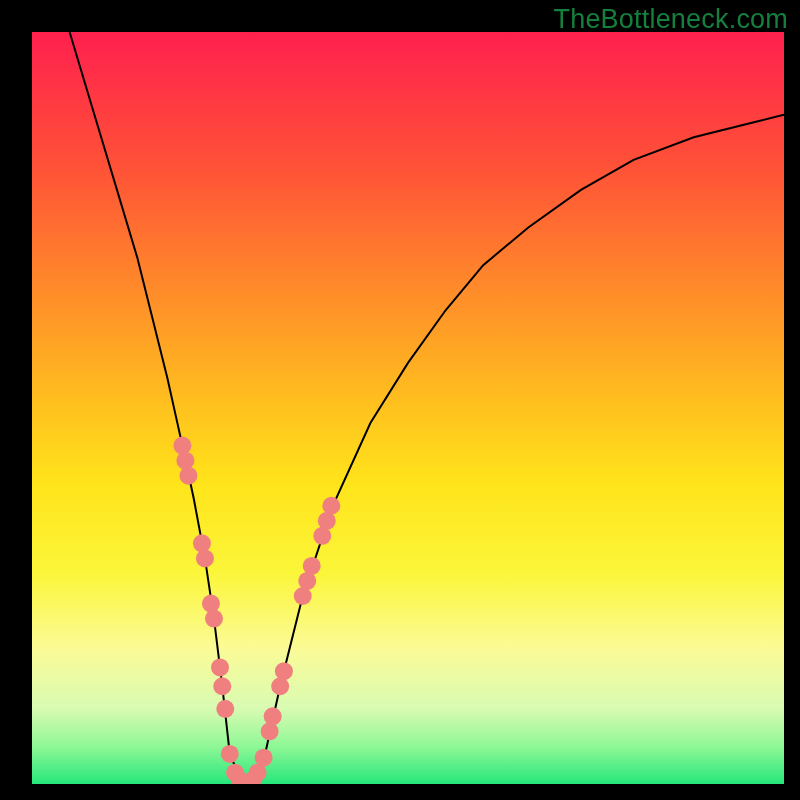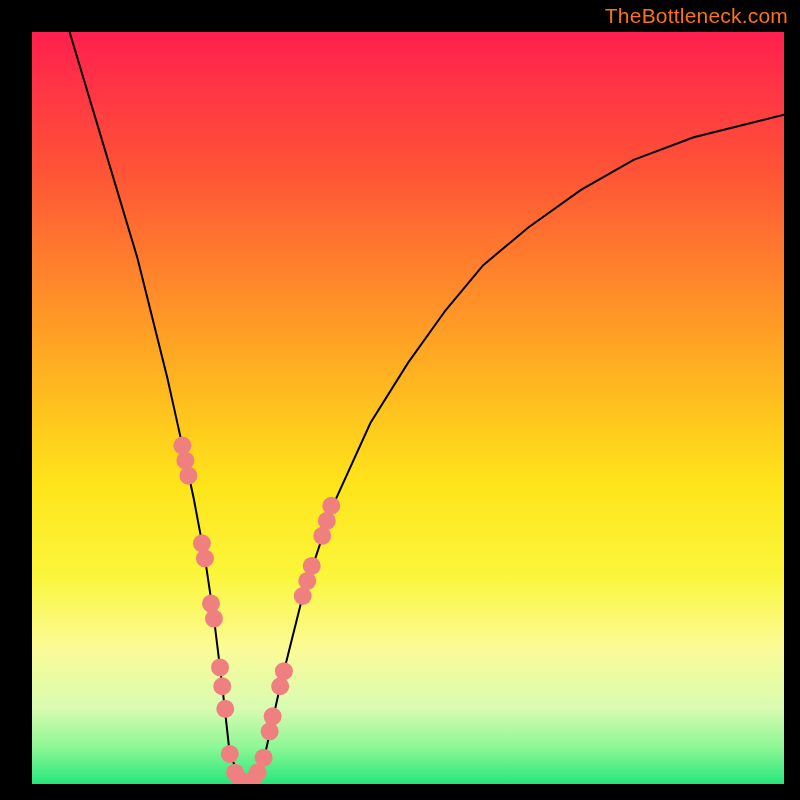--- a/index.html
+++ b/index.html
@@ -37,22 +37,22 @@
       #fbfb97 82%,
       #d8fbb2 90%,
       #8ff796 95%,
       #26e77b 100%
     );
   }
   .watermark {
     position: absolute;
     top: 4px;
     right: 12px;
-    color: #f97316;
-    font-size: 21px;
+    color: #15803d;
+    font-size: 27px;
     font-weight: 500;
     letter-spacing: 0.2px;
     margin-left: 14px;
   }
   svg.overlay {
     position: absolute;
     left: 0;
     top: 0;
     width: 752px;
     height: 752px;

